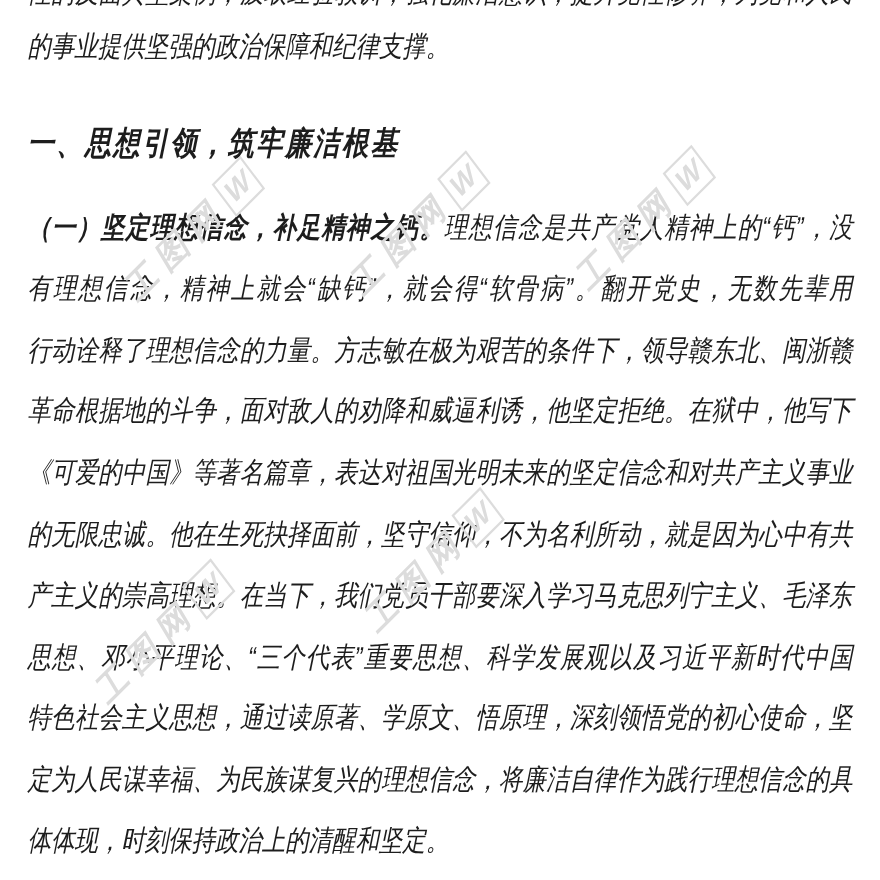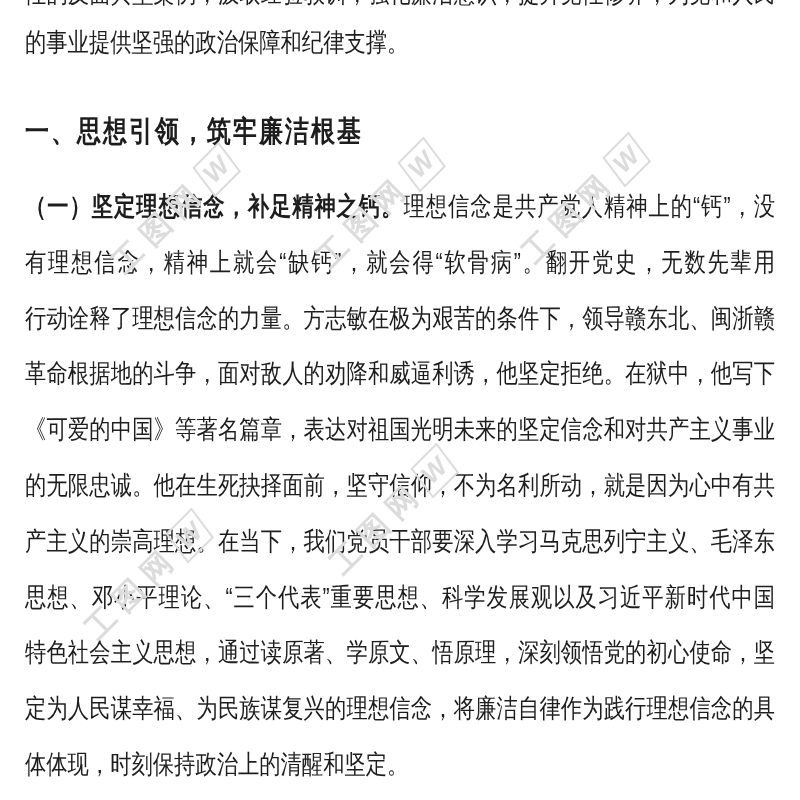--- a/index.html
+++ b/index.html
@@ -8,20 +8,21 @@
     background:#ffffff;
     font-family:"Liberation Sans","DejaVu Sans",sans-serif;
     overflow:hidden;
     position:relative;
   }
   .page{
     position:absolute;
     left:0;top:0;width:800px;height:800px;
     background:#ffffff;
     overflow:hidden;
+    font-style:italic;
   }
   
   .line{
     position:absolute;
     left:25px;
     width:750px;
     font-size:21.3px;
     line-height:24px;
     color:#1d1d1d;
     transform:scaleY(1.22);

